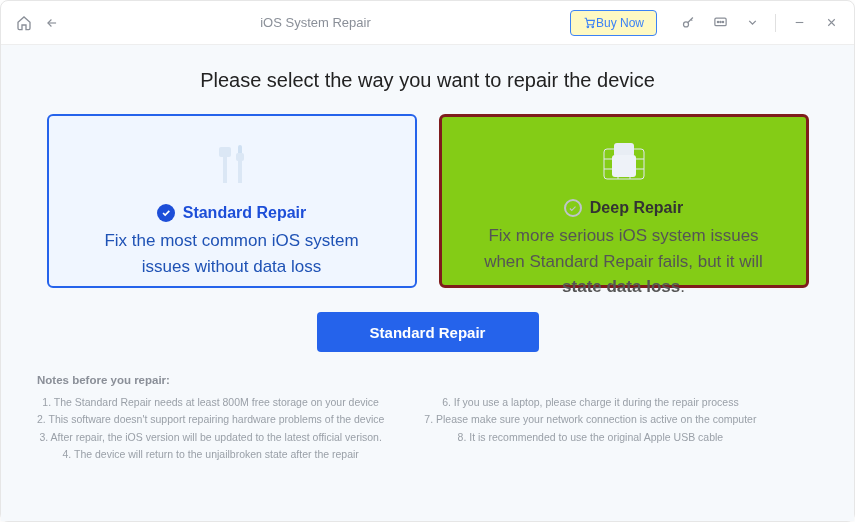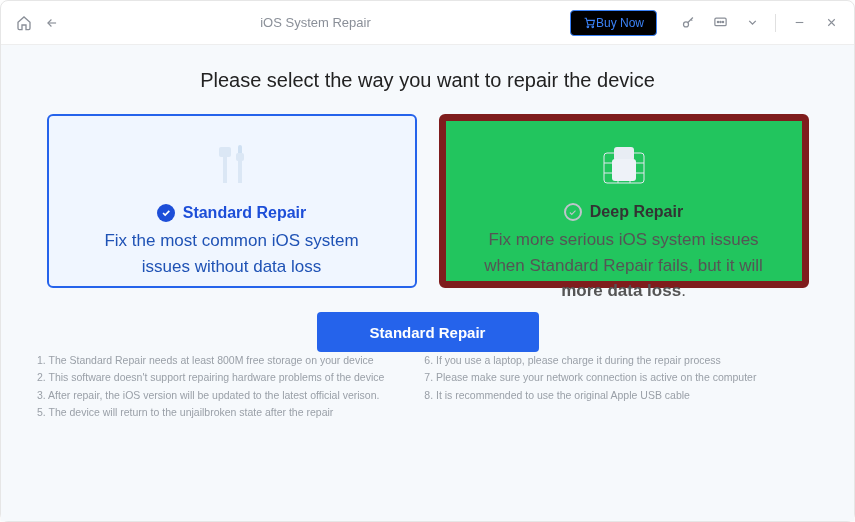--- a/index.html
+++ b/index.html
@@ -40,21 +40,21 @@
     font-size: 13px;
     color: #8a8f98;
     font-weight: 500;
   }
   .buy-btn {
     height: 26px;
     padding: 0 12px;
     border: 1px solid #3b82f6;
     border-radius: 4px;
     color: #3b82f6;
-    background: #000000;
+    background: #fef9c3;
     font-size: 12px;
     display: flex;
     align-items: center;
     cursor: pointer;
   }
   .tb-right {
     display: flex;
     align-items: center;
     gap: 14px;
     margin-left: 12px;
@@ -77,22 +77,22 @@
     margin-bottom: 22px;
   }
   .cards {
     display: flex;
     gap: 22px;
     justify-content: center;
   }
   .card {
     width: 370px;
     height: 174px;
-    background: #22c55e;
-    border: 7px solid #7f1d1d;
+    background: #84cc16;
+    border: 3px solid #7f1d1d;
     border-radius: 6px;
     display: flex;
     flex-direction: column;
     align-items: center;
     padding: 18px 30px 0;
     cursor: pointer;
     position: relative;
   }
   .card.selected {
     background: #f0f6ff;
@@ -154,21 +154,21 @@
   .notes-cols {
     display: flex;
     gap: 40px;
   }
   .notes-list {
     list-style: none;
     color: #9aa0a8;
     font-size: 10.5px;
     line-height: 1.55;
   }
-  .notes-list li { margin-bottom: 1px; }
+  .notes-list li { margin-bottom: 1px; text-align: center; }
 </style>
 </head>
 <body>
 
 <div class="window">
 
   <div class="titlebar">
     <div class="tb-icon">
       <svg width="16" height="16" viewBox="0 0 24 24" fill="none" stroke="currentColor" stroke-width="2">
           <path d="M3 11l9-8 9 8v9a2 2 0 0 1-2 2h-4v-7h-6v7H5a2 2 0 0 1-2-2z"></path>
@@ -264,34 +264,35 @@
         </div>
         <div class="card-title-row">
           <div class="check-badge unsel">
             <svg width="9" height="9" viewBox="0 0 24 24" fill="none" stroke="currentColor" stroke-width="3">
                 <path d="M5 12l5 5L20 7"></path>
               </svg>
           </div>
           <div class="card-title" style="color:#333">Deep Repair</div>
         </div>
         <div class="card-sub">
-          <span>Fix more serious iOS system issues when Standard Repair fails, but it will </span><b>more data loss</b><span>.</span>
+          <span>Fix more serious iOS system issues when Standard Repair fails, but it will </span><b>state data loss</b><span>.</span>
         </div>
       </div>
 
     </div>
 
     <button class="primary-btn">Standard Repair</button>
 
+    <div class="notes-title">Notes before you repair:</div>
     <div class="notes-cols">
       <ul class="notes-list">
         <li>1.  The Standard Repair needs at least 800M free storage on your device</li>
         <li>2.  This software doesn't support repairing hardware problems of the device</li>
         <li>3.  After repair, the iOS version will be updated to the latest official verison.</li>
-        <li>5.  The device will return to the unjailbroken state after the repair</li>
+        <li>4.  The device will return to the unjailbroken state after the repair</li>
       </ul>
       <ul class="notes-list">
         <li>6.  If you use a laptop, please charge it during the repair process</li>
         <li>7.  Please make sure your network connection is active on the computer</li>
         <li>8.  It is recommended to use the original Apple USB cable</li>
       </ul>
     </div>
   </div>
 
 </div>

